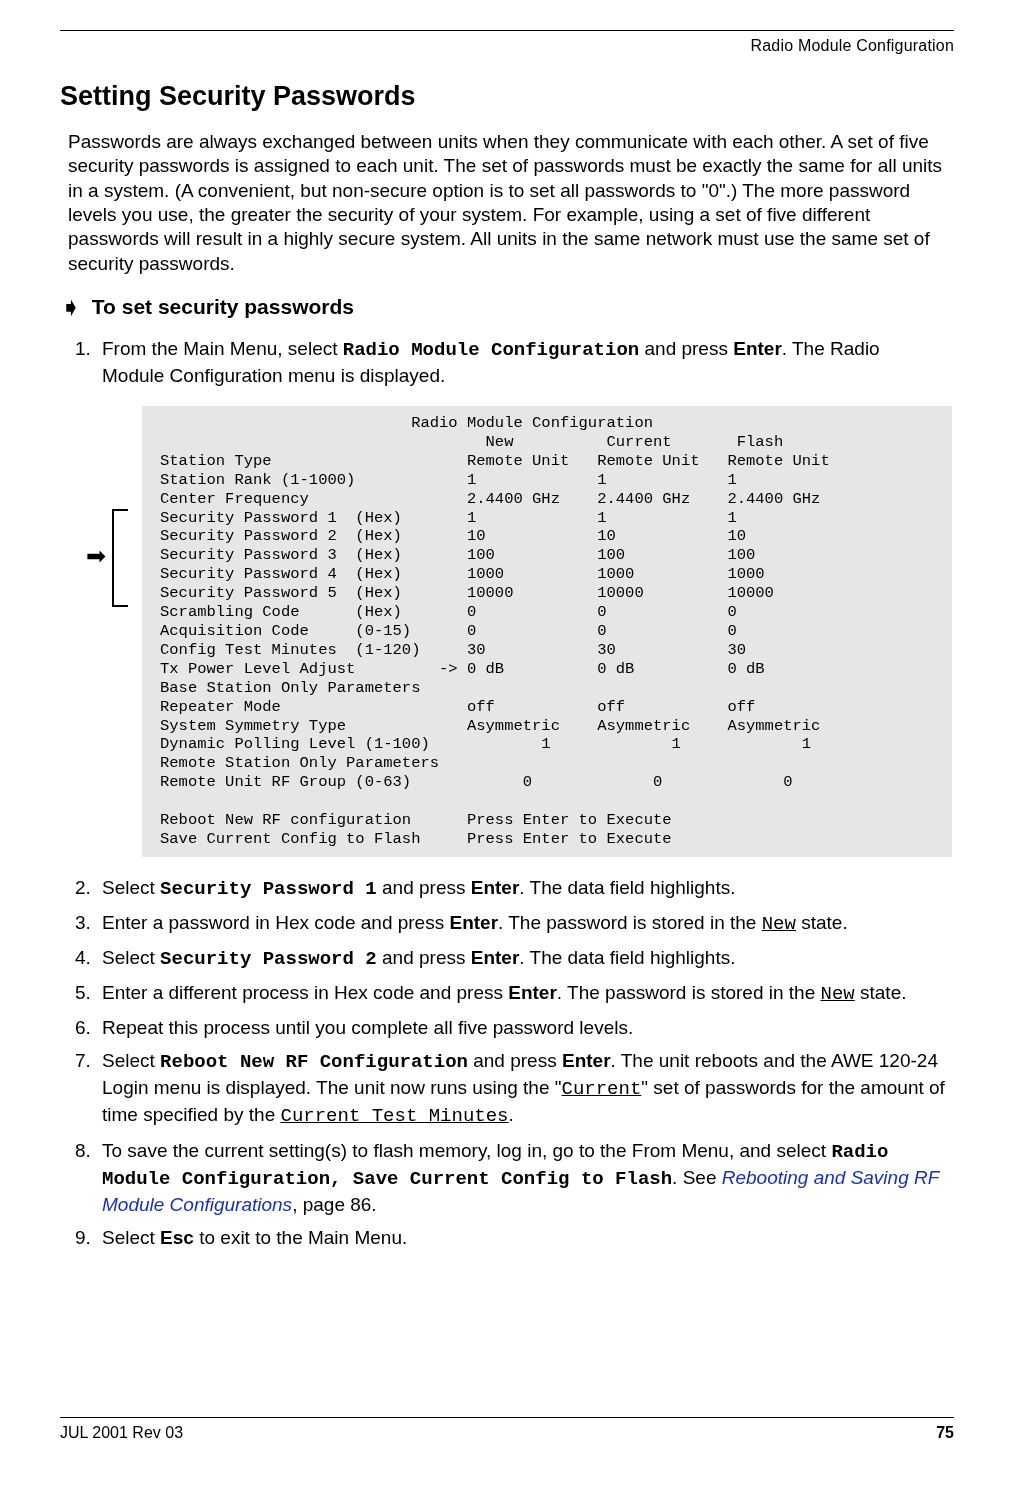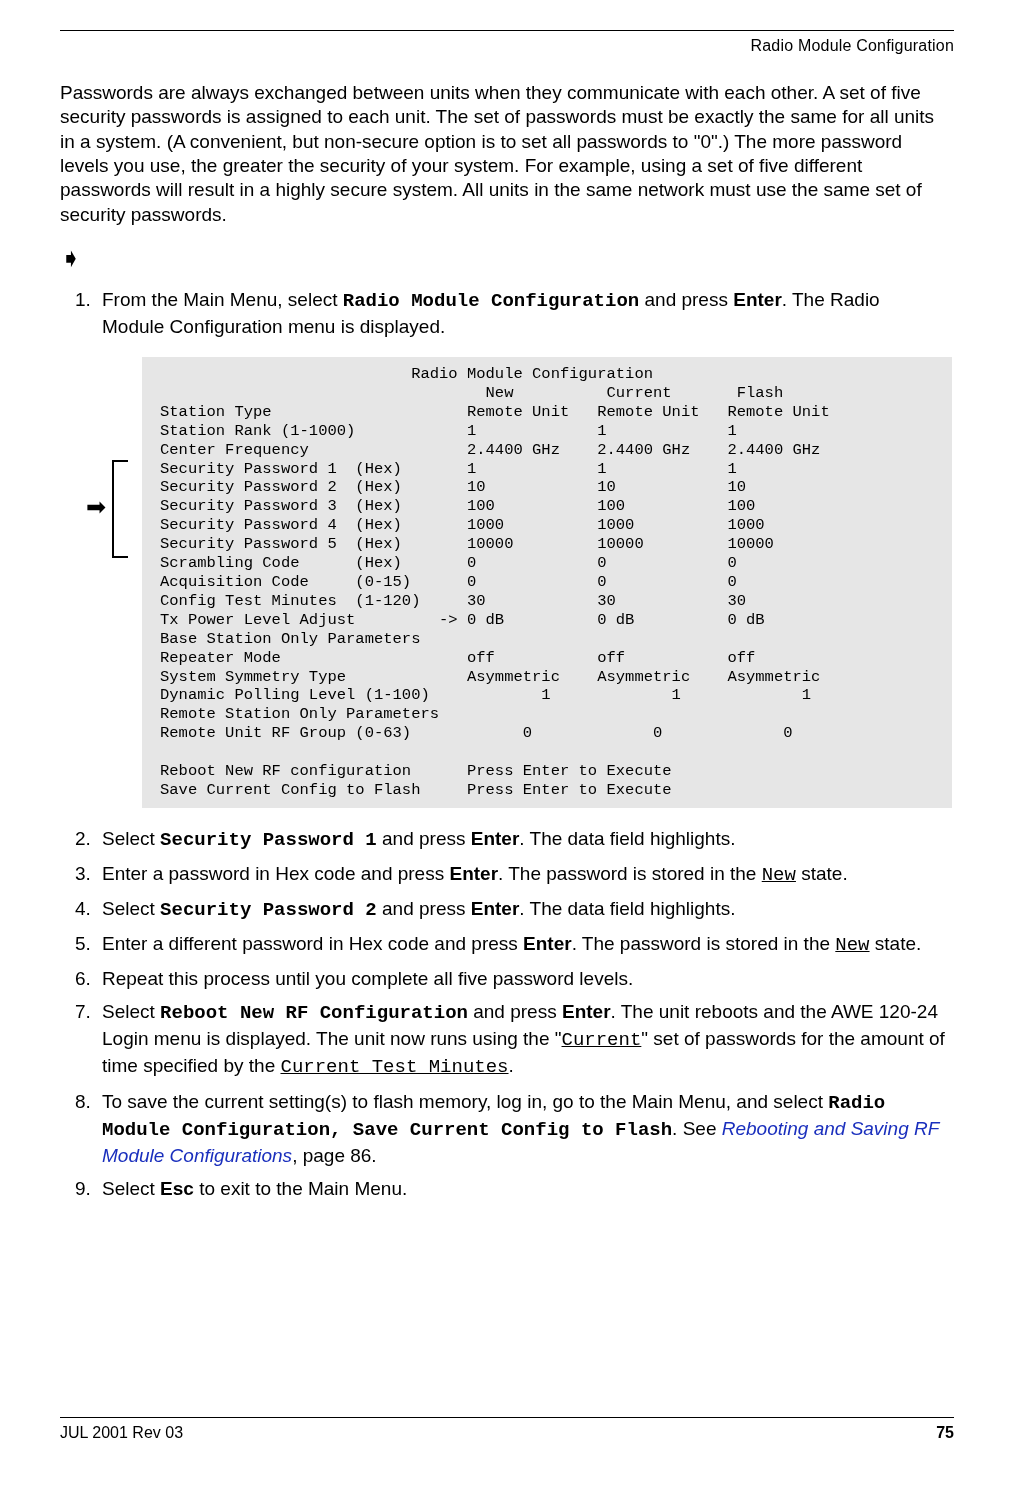--- a/index.html
+++ b/index.html
@@ -31,21 +31,21 @@
   }
   h1.section-title {
     font-family: Arial, Helvetica, sans-serif;
     font-weight: bold;
     font-size: 27px;
     margin: 14px 0 18px 0;
   }
   .bodytext {
     font-size: 19px;
     line-height: 1.28;
-    margin: 0 0 18px 0;
+    margin: 0 0 18px 8px;
   }
   .proc-head-row {
     display: flex;
     align-items: center;
     margin: 10px 0 16px 0;
   }
   .proc-arrow {
     font-size: 26px;
     margin-right: 10px;
     line-height: 1;
@@ -124,25 +124,27 @@
   }
 </style>
 </head>
 <body>
 
 <div class="page">
 
   <div class="top-rule"></div>
   <div class="running-head">Radio Module Configuration</div>
 
+  <h1 class="section-title">Setting Security Passwords</h1>
 
   <p class="bodytext">Passwords are always exchanged between units when they communicate with each other. A set of five security passwords is assigned to each unit. The set of passwords must be exactly the same for all units in a system. (A convenient, but non-secure option is to set all passwords to "0".) The more password levels you use, the greater the security of your system. For example, using a set of five different passwords will result in a highly secure system. All units in the same network must use the same set of security passwords.</p>
 
   <div class="proc-head-row">
     <span class="proc-arrow">➧</span>
+    <span class="proc-head">To set security passwords</span>
   </div>
 
   <ol class="steps">
     <li>
       <span>From the Main Menu, select </span><span class="mono-bold">Radio Module Configuration</span><span> and press </span><span class="sans-bold">Enter</span><span>. The Radio Module Configuration menu is displayed.</span>
 
       <div class="term-wrap">
         <div class="callout-bracket" id="bracket" style="top: 102.55px; height: 94.55px;"></div>
         <div class="callout-arrow" id="arrow" style="top: 137.825px;">➡</div>
         <div class="terminal" id="terminal">                           Radio Module Configuration
@@ -177,31 +179,31 @@
 
     <li>
       <span>Enter a password in Hex code and press </span><span class="sans-bold">Enter</span><span>. The password is stored in the </span><span class="mono">New</span><span> state.</span>
     </li>
 
     <li>
       <span>Select </span><span class="mono-bold">Security Password 2</span><span> and press </span><span class="sans-bold">Enter</span><span>. The data field highlights.</span>
     </li>
 
     <li>
-      <span>Enter a different password in Hex code and press </span><span class="sans-bold">Enter</span><span>. The password is stored in the </span><span class="mono">New</span><span> state.</span>
+      <span>Enter a different process in Hex code and press </span><span class="sans-bold">Enter</span><span>. The password is stored in the </span><span class="mono">New</span><span> state.</span>
     </li>
 
     <li>Repeat this process until you complete all five password levels.</li>
 
     <li>
       <span>Select </span><span class="mono-bold">Reboot New RF Configuration</span><span> and press </span><span class="sans-bold">Enter</span><span>. The unit reboots and the AWE 120-24 Login menu is displayed. The unit now runs using the "</span><span class="mono">Current</span><span>" set of passwords for the amount of time specified by the </span><span class="mono">Current Test Minutes</span><span>.</span>
     </li>
 
     <li>
-      <span>To save the current setting(s) to flash memory, log in, go to the Main Menu, and select </span><span class="mono-bold">Radio Module Configuration, Save Current Config to Flash</span><span>. See </span><span class="xref">Rebooting and Saving RF Module Configurations</span><span>, page 86.</span>
+      <span>To save the current setting(s) to flash memory, log in, go to the From Menu, and select </span><span class="mono-bold">Radio Module Configuration, Save Current Config to Flash</span><span>. See </span><span class="xref">Rebooting and Saving RF Module Configurations</span><span>, page 86.</span>
     </li>
 
     <li>
       <span>Select </span><span class="sans-bold">Esc</span><span> to exit to the Main Menu.</span>
     </li>
   </ol>
 
   <div class="footer">
     <span>JUL 2001 Rev 03</span>
     <span class="pgnum">75</span>

